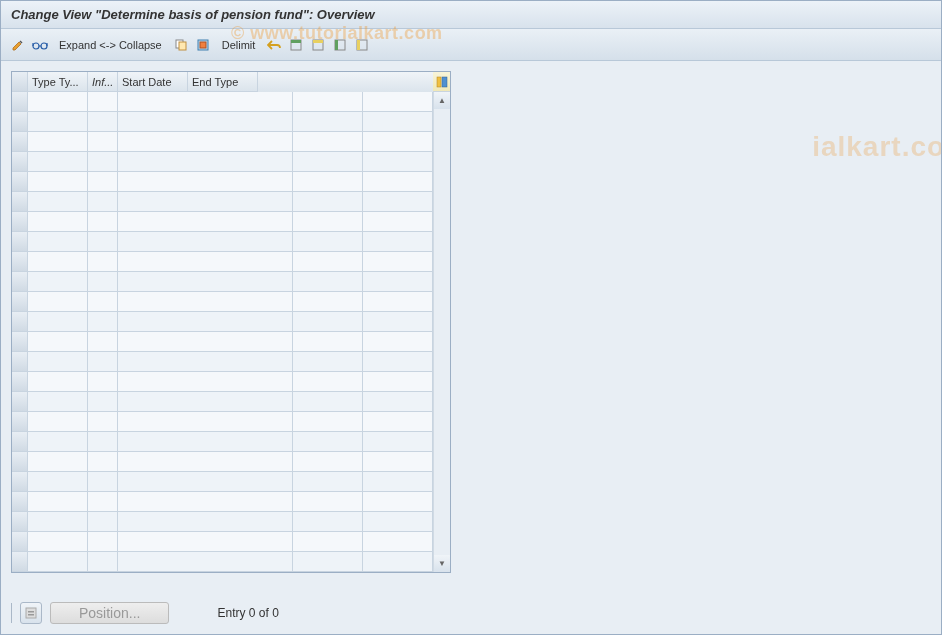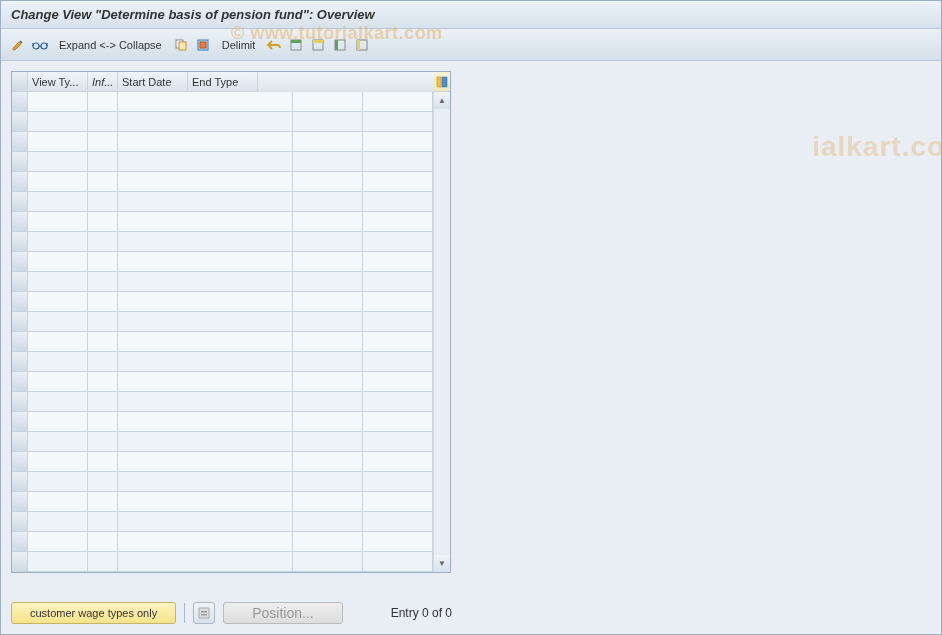--- a/index.html
+++ b/index.html
@@ -269,21 +269,21 @@
 </div>
 
 <div class="watermark">© www.tutorialkart.com</div>
 <div class="watermark2">ialkart.com</div>
 
 <div class="content-area">
   <div class="table-wrapper">
     <div class="table-main" id="table-main">
         <div class="table-header-row">
           <div class="corner"></div>
-          <div class="th col-wage">View Ty...</div>
+          <div class="th col-wage">Type Ty...</div>
           <div class="th col-inf">Inf...</div>
           <div class="th col-start">Start Date</div>
           <div class="th col-end">End Type</div>
         </div>
         <div class="table-row">
           <div class="row-handle"></div>
           <div class="td col-wage"></div>
           <div class="td col-inf"></div>
           <div class="td col-long"></div>
           <div class="td col-start"></div>
@@ -482,21 +482,20 @@
           </svg>
       </div>
       <div class="scroll-btn">▲</div>
       <div class="scroll-track"></div>
       <div class="scroll-btn">▼</div>
     </div>
   </div>
 </div>
 
 <div class="footer">
-  <div class="yellow-btn">customer wage types only</div>
   <div class="footer-sep"></div>
   <div class="pos-icon">
     <svg width="14" height="14" viewBox="0 0 14 14">
         <rect x="2" y="2" width="10" height="10" fill="#ddd" stroke="#aaa"></rect>
         <rect x="4" y="5" width="6" height="1.5" fill="#999"></rect>
         <rect x="4" y="8" width="6" height="1.5" fill="#999"></rect>
       </svg>
   </div>
   <div class="pos-btn">Position...</div>
   <div class="entry-text">Entry 0 of 0</div>

